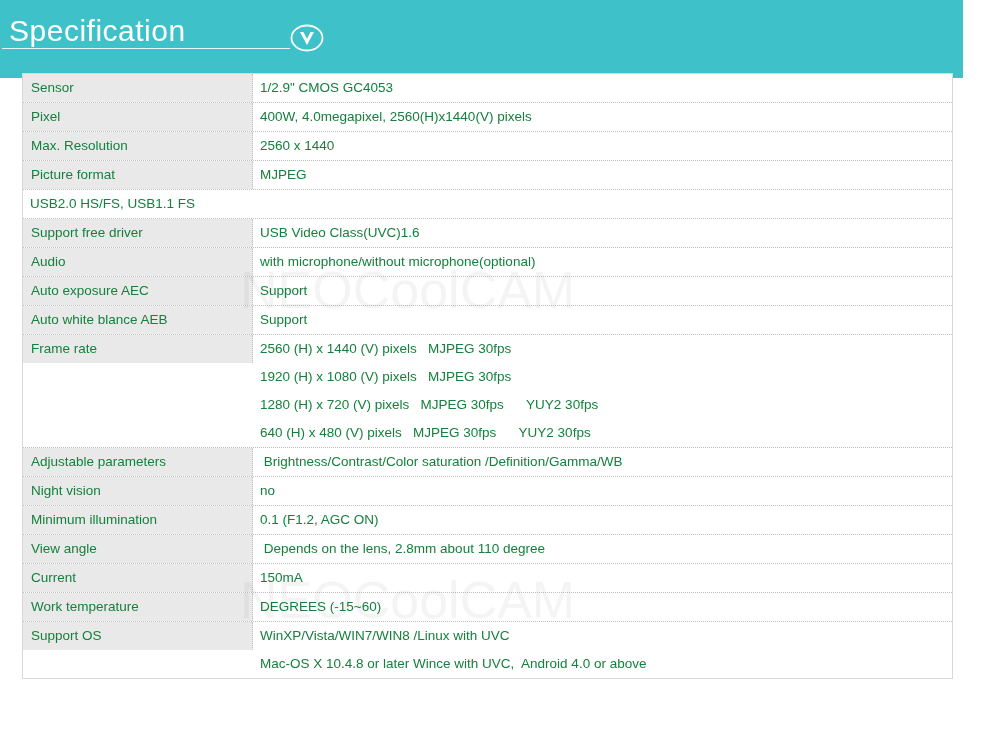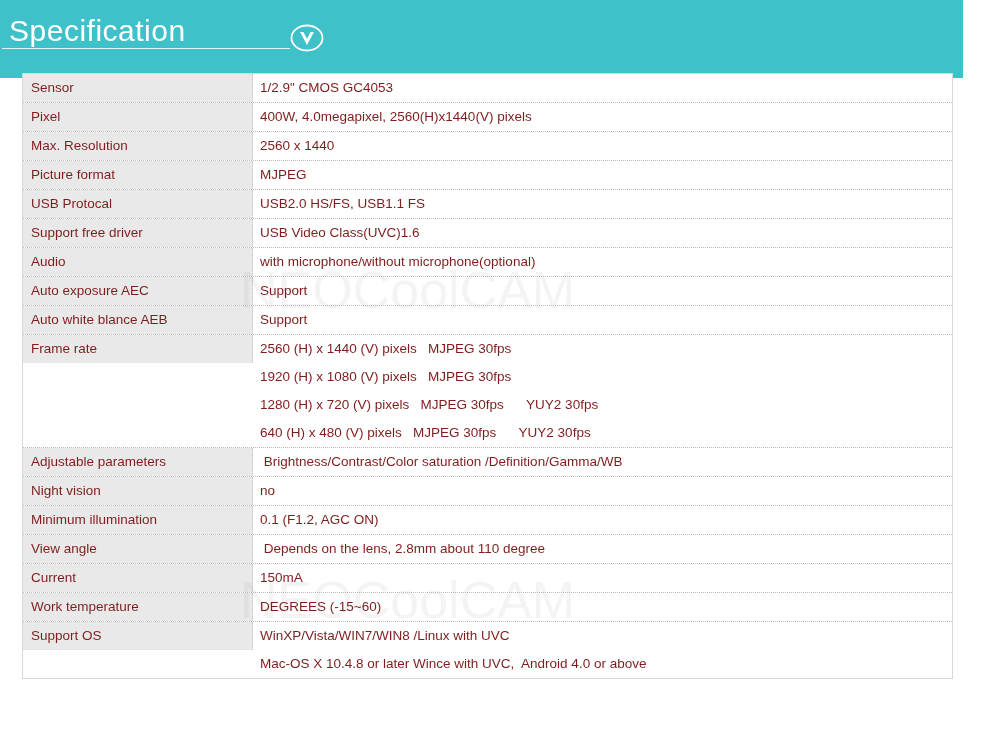--- a/index.html
+++ b/index.html
@@ -22,21 +22,21 @@
     background: rgba(255,255,255,0.85);
   }
   .chevron-wrap { position: absolute; left: 287px; top: 22px; }
 
   
   .spec-table {
     position: absolute; left: 22px; top: 73px;
     width: 931px;
     border: 1px solid #d8d8d8;
     background: #ffffff;
-    font-size: 13.5px; color: #7f1d1d;
+    font-size: 13.5px; color: #15803d;
   }
   .spec-row { display: flex; border-bottom: 1px dotted #bfbfbf; }
   .spec-row:last-child { border-bottom: none; }
   .spec-label {
     width: 230px; flex: 0 0 230px;
     background: #e9e9e9;
     border-right: 1px dotted #c2c2c2;
     padding-left: 8px;
     display: flex; align-items: center;
   }
@@ -92,21 +92,20 @@
   </div>
 
   <div class="spec-row">
     <div class="spec-label value-line">Picture format</div>
     <div class="spec-value">
         <div class="value-line">MJPEG</div>
       </div>
   </div>
 
   <div class="spec-row">
-    <div class="spec-label value-line">USB Protocal</div>
     <div class="spec-value">
         <div class="value-line">USB2.0 HS/FS, USB1.1 FS</div>
       </div>
   </div>
 
   <div class="spec-row">
     <div class="spec-label value-line">Support free driver</div>
     <div class="spec-value">
         <div class="value-line">USB Video Class(UVC)1.6</div>
       </div>

